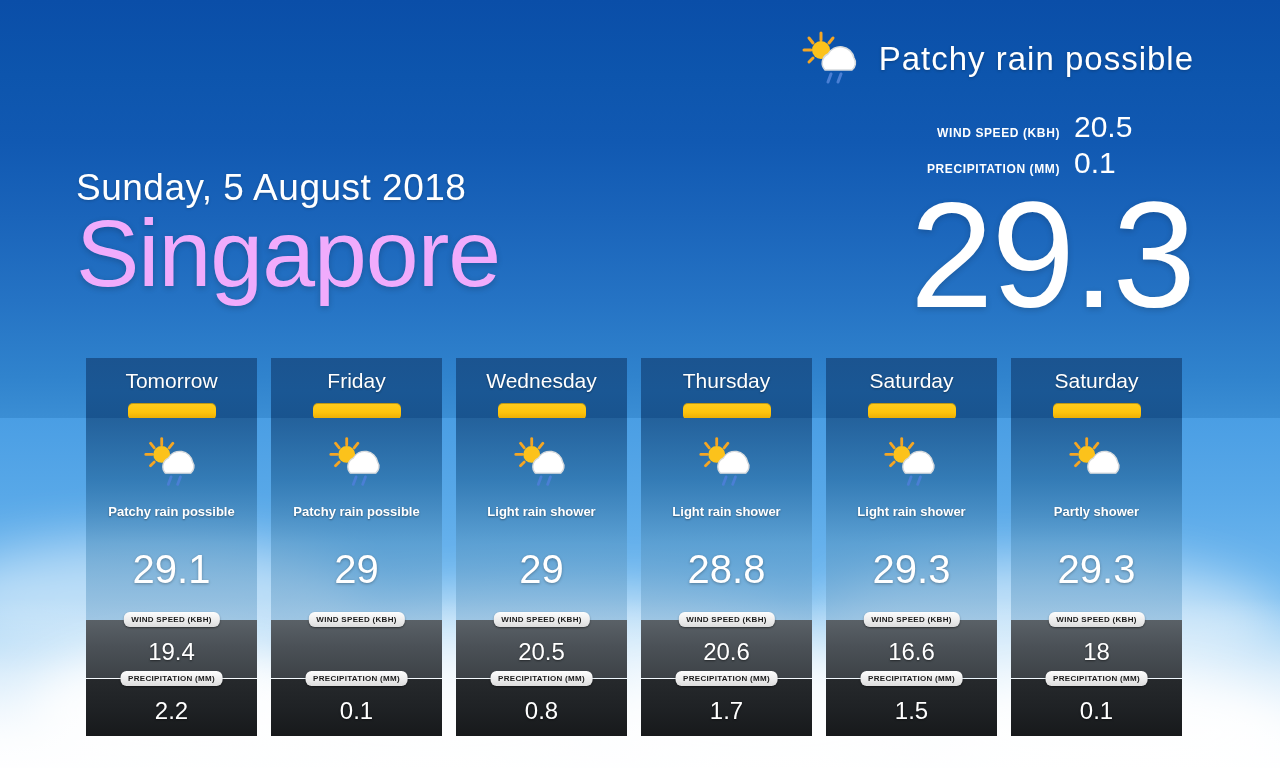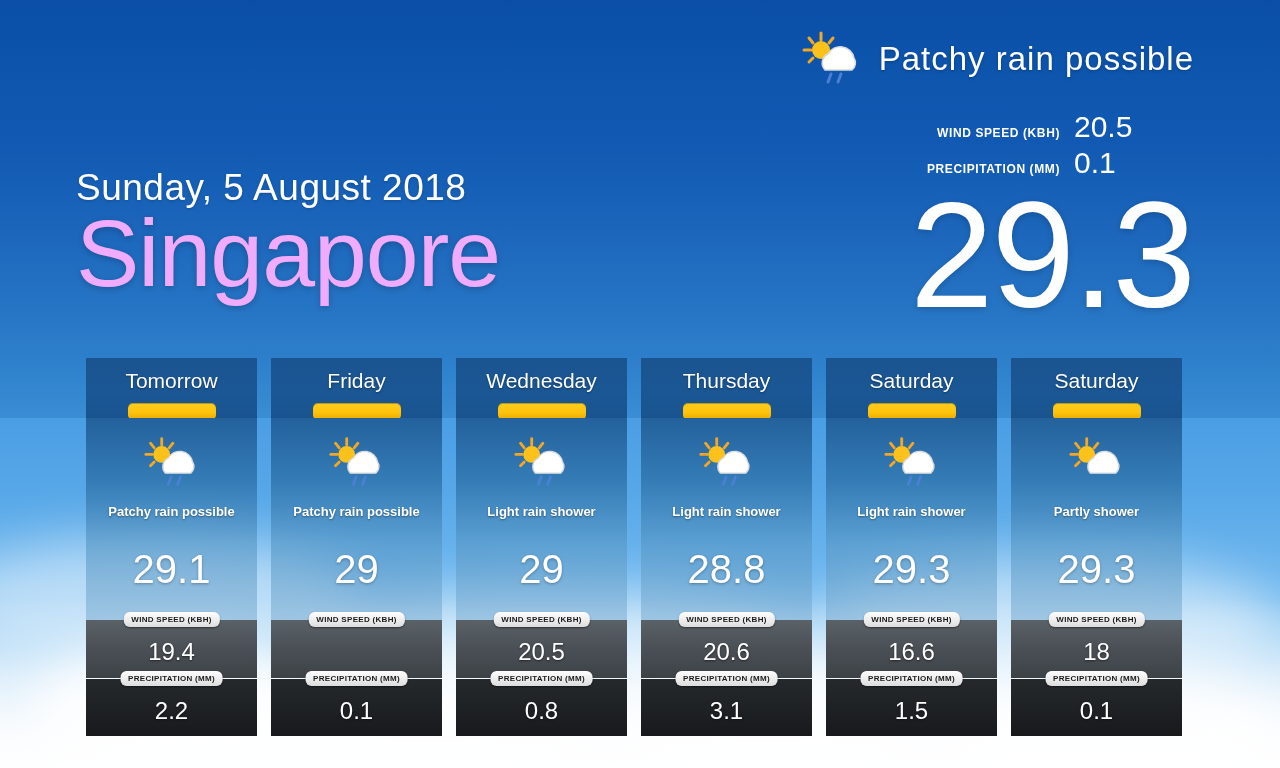--- a/index.html
+++ b/index.html
@@ -321,21 +321,21 @@
         </div>
         <div class="cond-text">Light rain shower</div>
         <div class="day-temp">28.8</div>
       </div>
       <div class="strip wind">
         <span class="chip">WIND SPEED (KBH)</span>
         <div class="strip-value">20.6</div>
       </div>
       <div class="strip precip">
         <span class="chip">PRECIPITATION (MM)</span>
-        <div class="strip-value">3.1</div>
+        <div class="strip-value">1.7</div>
       </div>
     </div>
     <div class="day-card">
       <div class="card-head">
         <div class="day-label">Saturday</div>
         <div class="yellow-bar"></div>
       </div>
       <div class="card-body">
         <div class="card-icon">
           <svg width="58" height="52" viewBox="0 0 62 54">

